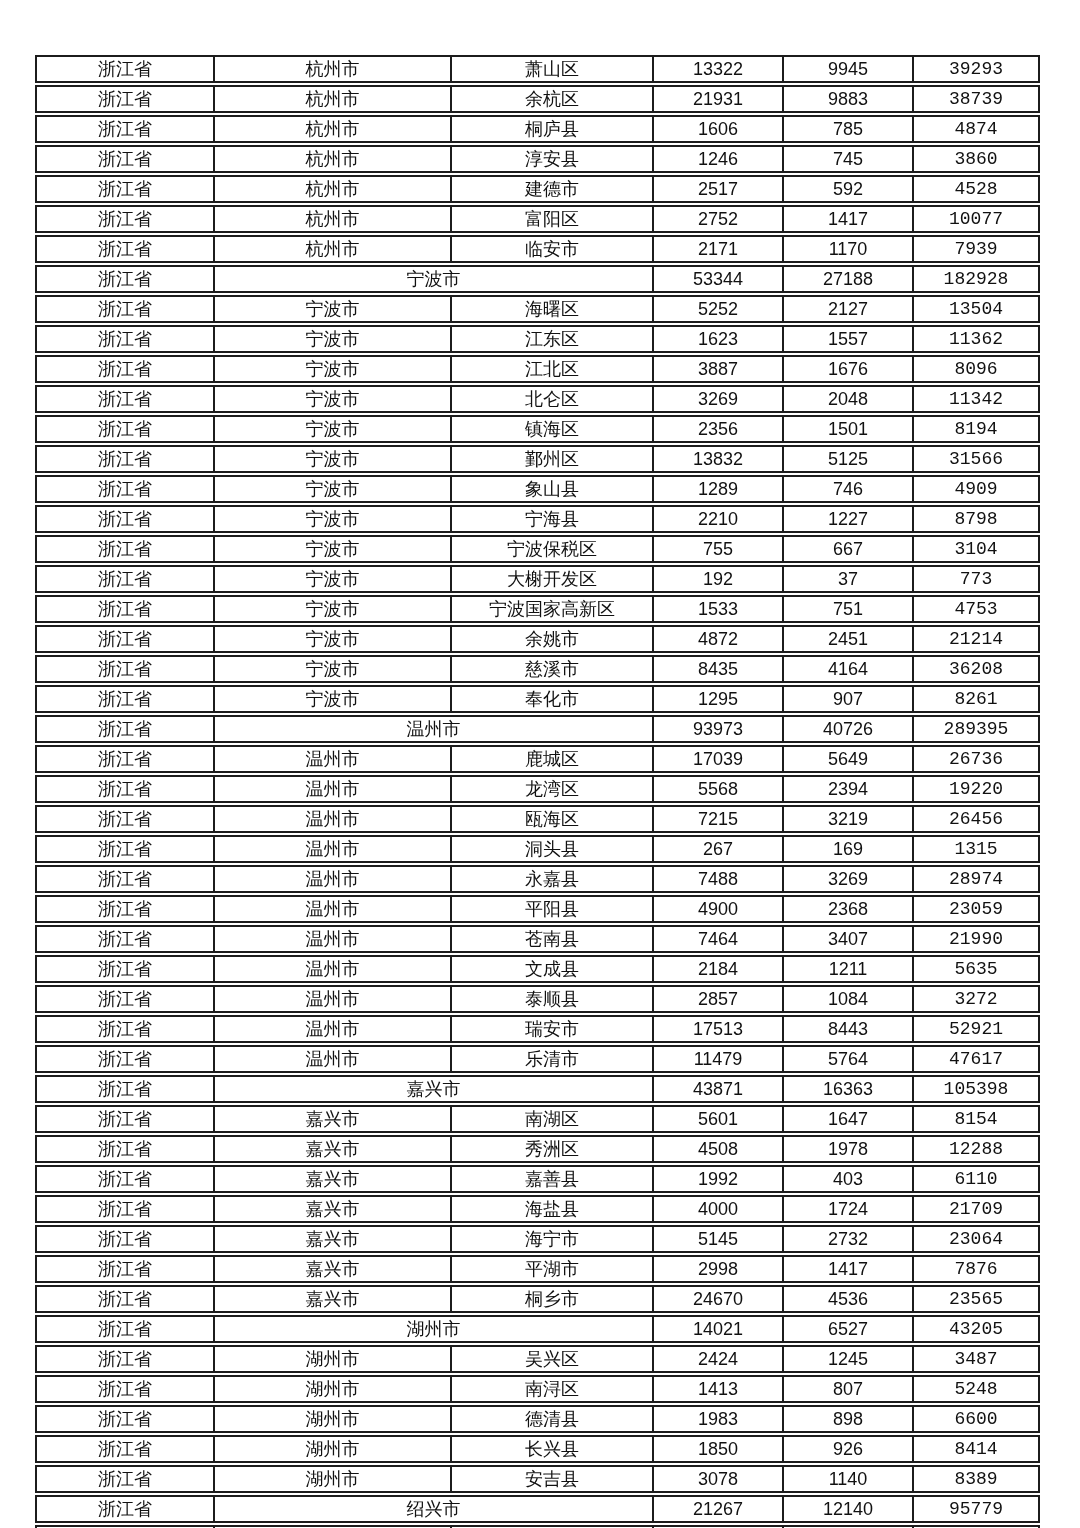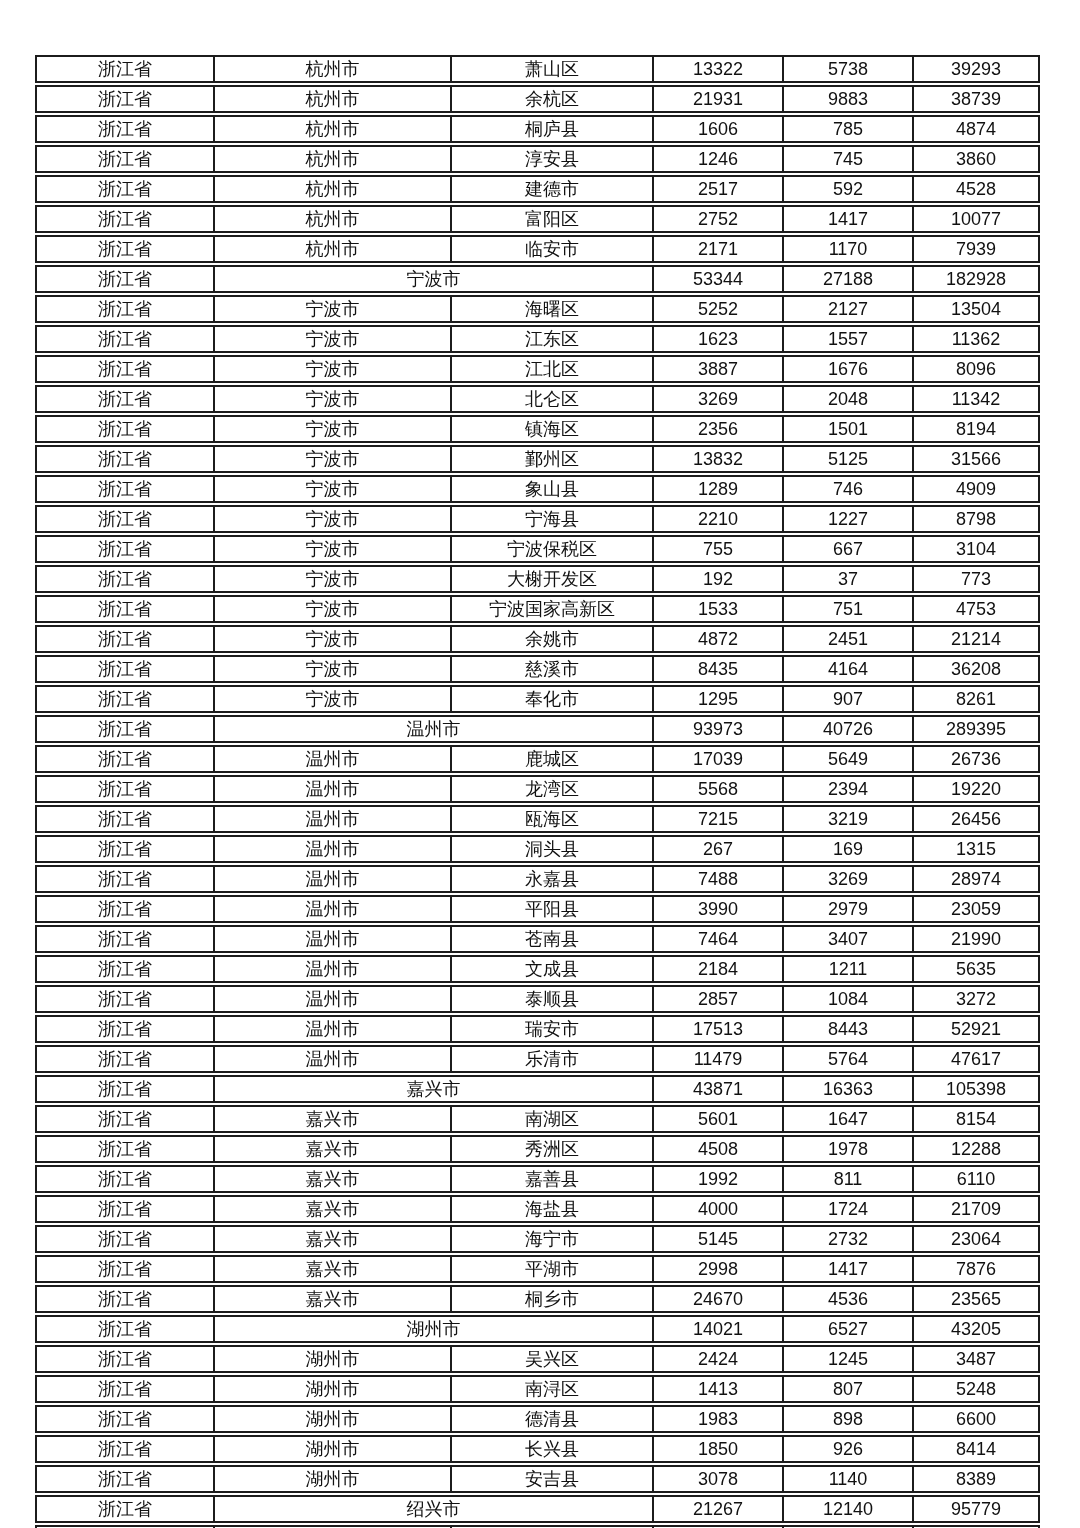--- a/index.html
+++ b/index.html
@@ -33,20 +33,21 @@
     text-align: center;
     vertical-align: middle;
     border: 2px solid #1c1c1c;
     border-right: none;
     white-space: nowrap;
     overflow: hidden;
     background: #ffffff;
   }
   table.region-table td:last-child {
     border-right: 2px solid #1c1c1c;
+    font-family: Liberation Mono, monospace;
   }
 </style>
 </head>
 <body>
 
 <div class="page">
   <table class="region-table">
     <colgroup>
       <col style="width:178px">
       <col style="width:237px">
@@ -54,21 +55,21 @@
       <col style="width:130px">
       <col style="width:130px">
       <col style="width:128px">
     </colgroup>
     <tbody>
         <tr>
           <td>浙江省</td>
           <td>杭州市</td>
           <td>萧山区</td>
           <td>13322</td>
-          <td>5738</td>
+          <td>9945</td>
           <td>39293</td>
         </tr>
         <tr>
           <td>浙江省</td>
           <td>杭州市</td>
           <td>余杭区</td>
           <td>21931</td>
           <td>9883</td>
           <td>38739</td>
         </tr>
@@ -275,22 +276,22 @@
           <td>温州市</td>
           <td>永嘉县</td>
           <td>7488</td>
           <td>3269</td>
           <td>28974</td>
         </tr>
         <tr>
           <td>浙江省</td>
           <td>温州市</td>
           <td>平阳县</td>
-          <td>3990</td>
-          <td>2979</td>
+          <td>4900</td>
+          <td>2368</td>
           <td>23059</td>
         </tr>
         <tr>
           <td>浙江省</td>
           <td>温州市</td>
           <td>苍南县</td>
           <td>7464</td>
           <td>3407</td>
           <td>21990</td>
         </tr>
@@ -347,21 +348,21 @@
           <td>秀洲区</td>
           <td>4508</td>
           <td>1978</td>
           <td>12288</td>
         </tr>
         <tr>
           <td>浙江省</td>
           <td>嘉兴市</td>
           <td>嘉善县</td>
           <td>1992</td>
-          <td>811</td>
+          <td>403</td>
           <td>6110</td>
         </tr>
         <tr>
           <td>浙江省</td>
           <td>嘉兴市</td>
           <td>海盐县</td>
           <td>4000</td>
           <td>1724</td>
           <td>21709</td>
         </tr>

